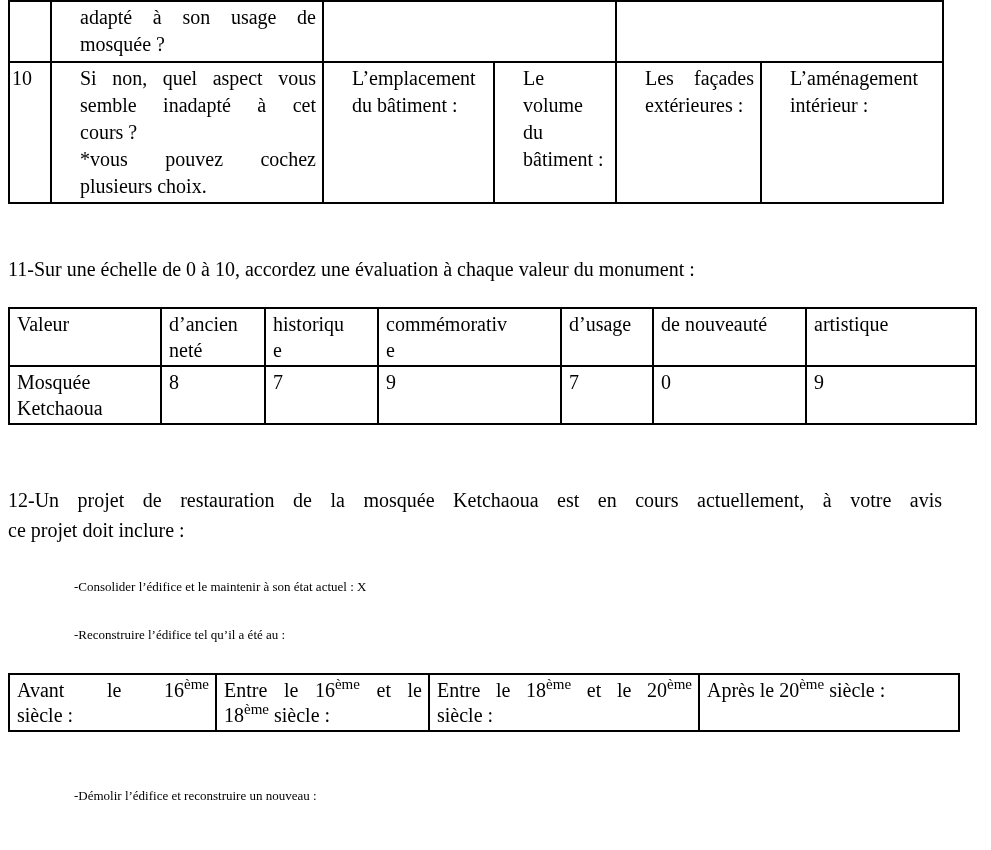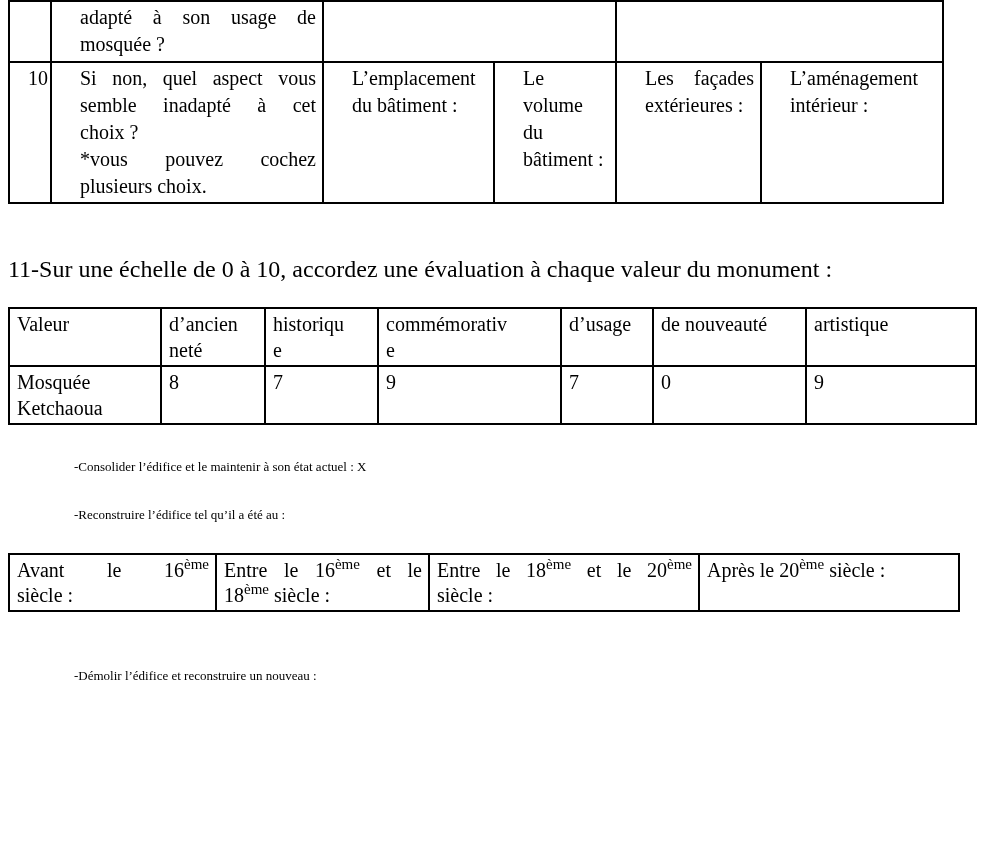--- a/index.html
+++ b/index.html
@@ -31,24 +31,24 @@
   }
   .ln { min-height: 1em; }
   .jl { text-align: justify; text-align-last: justify; text-justify: inter-word; }
   sup { font-size: 15px; vertical-align: super; line-height: 0; }
 
   
   .t1 { width: 934px; }
   .t1 td { line-height: 27px; padding-left: 28px; }
   .t1 .r1 td { height: 61px; }
   .t1 .r2 td { height: 136px; }
-  .t1 .num { text-align: right; padding-left: 2px; padding-right: 2px; }
-
-  
-  .para { margin-left: 8px; font-size: 24px; }
+  .t1 .num { text-align: left; padding-left: 2px; padding-right: 2px; }
+
+  
+  .para { margin-left: 8px; font-size: 20px; }
   .q11-intro { margin-top: 51px; line-height: 28px; width: 932px; }
 
   
   .t2 { width: 967px; margin-top: 24px; }
   .t2 td { line-height: 26px; height: 55px; }
 
   
   .q12-intro { margin-top: 60px; line-height: 30px; width: 934px; }
 
   
@@ -85,21 +85,21 @@
             <div class="ln">mosquée ?</div>
           </td>
       <td colspan="2"></td>
       <td colspan="2"></td>
     </tr>
     <tr class="r2">
       <td class="num">10</td>
       <td>
             <div class="ln jl">Si non, quel aspect vous</div>
             <div class="ln jl">semble inadapté à cet</div>
-            <div class="ln">choix ?</div>
+            <div class="ln">cours ?</div>
             <div class="ln jl">*vous pouvez cochez</div>
             <div class="ln">plusieurs choix.</div>
           </td>
       <td>
             <div class="ln">L’emplacement</div>
             <div class="ln">du bâtiment :</div>
           </td>
       <td>
             <div class="ln">Le</div>
             <div class="ln">volume</div>
@@ -165,20 +165,24 @@
       <td>8</td>
       <td>7</td>
       <td>9</td>
       <td>7</td>
       <td>0</td>
       <td>9</td>
     </tr>
   </tbody>
     </table>
 
+  <div class="para q12-intro">
+      <div class="ln jl">12-Un projet de restauration de la mosquée Ketchaoua est en cours actuellement, à votre avis</div>
+      <div class="ln">ce projet doit inclure :</div>
+    </div>
 
   <div class="opt opt-1">-Consolider l’édifice et le maintenir à son état actuel : X</div>
 
 
   <div class="opt opt-3">-Reconstruire l’édifice tel qu’il a été au :</div>
 
   <table class="t3">
     <colgroup>
       <col style="width:207px">
         <col style="width:213px">

